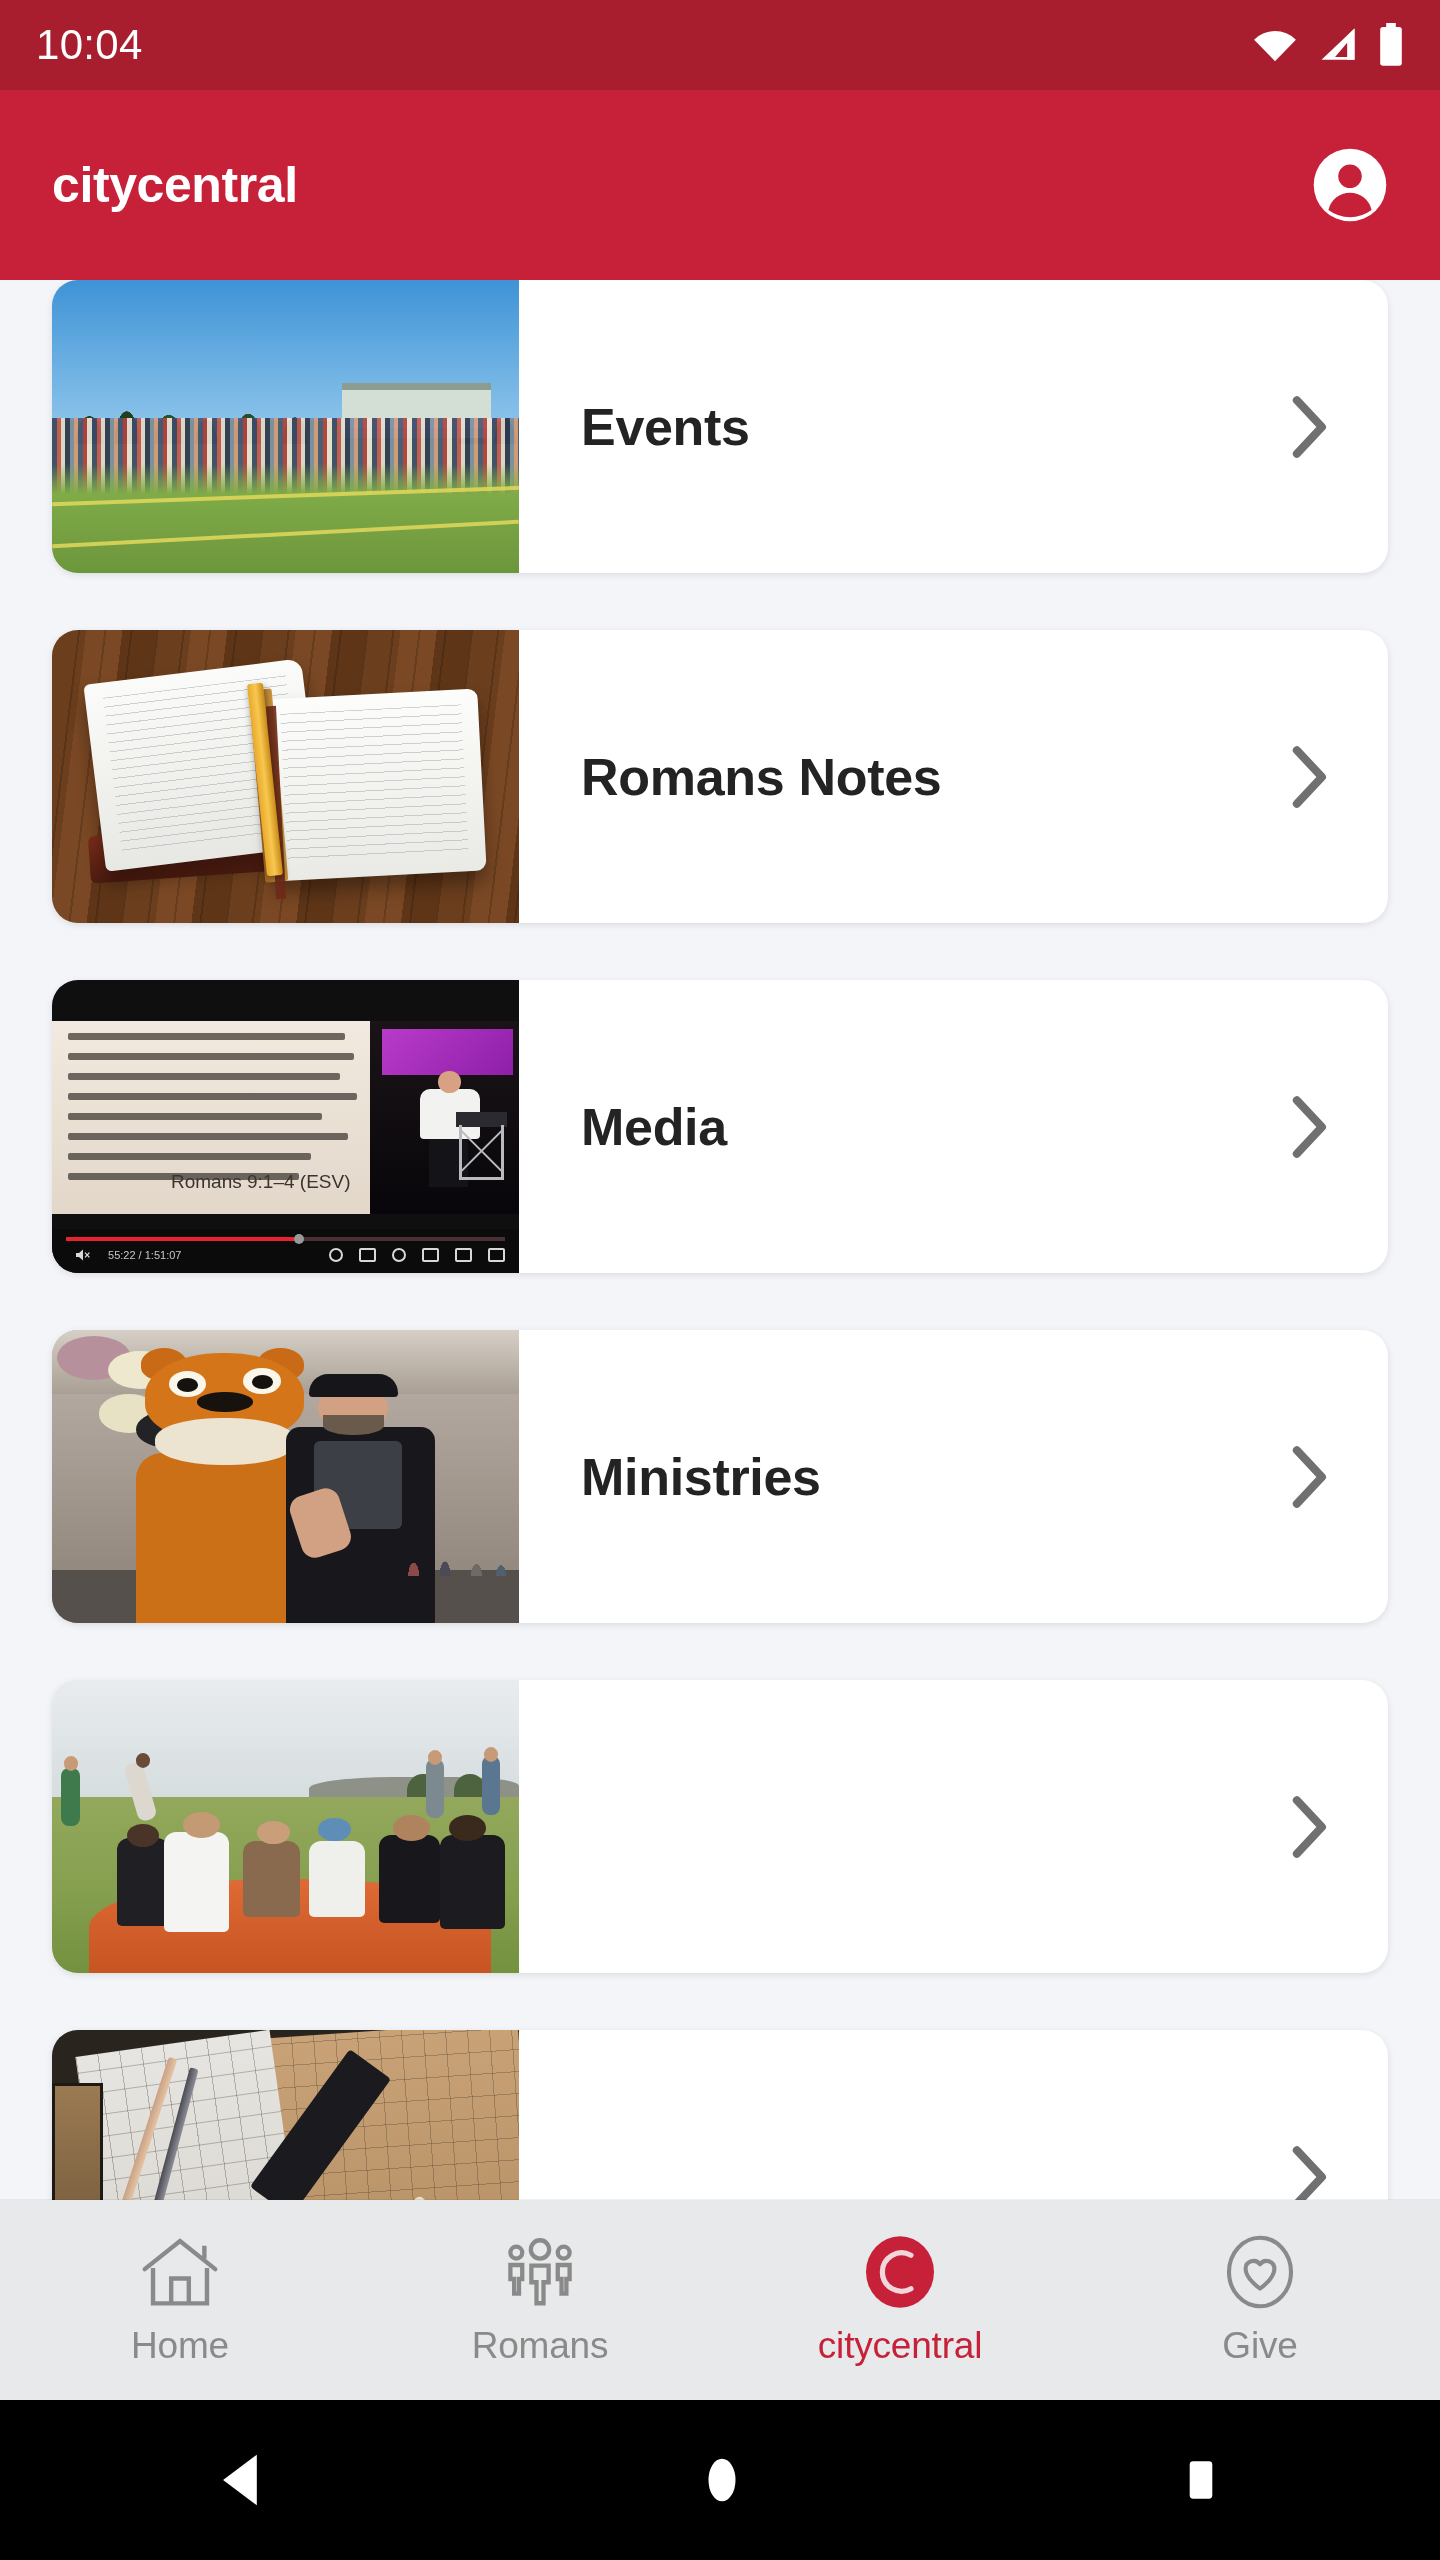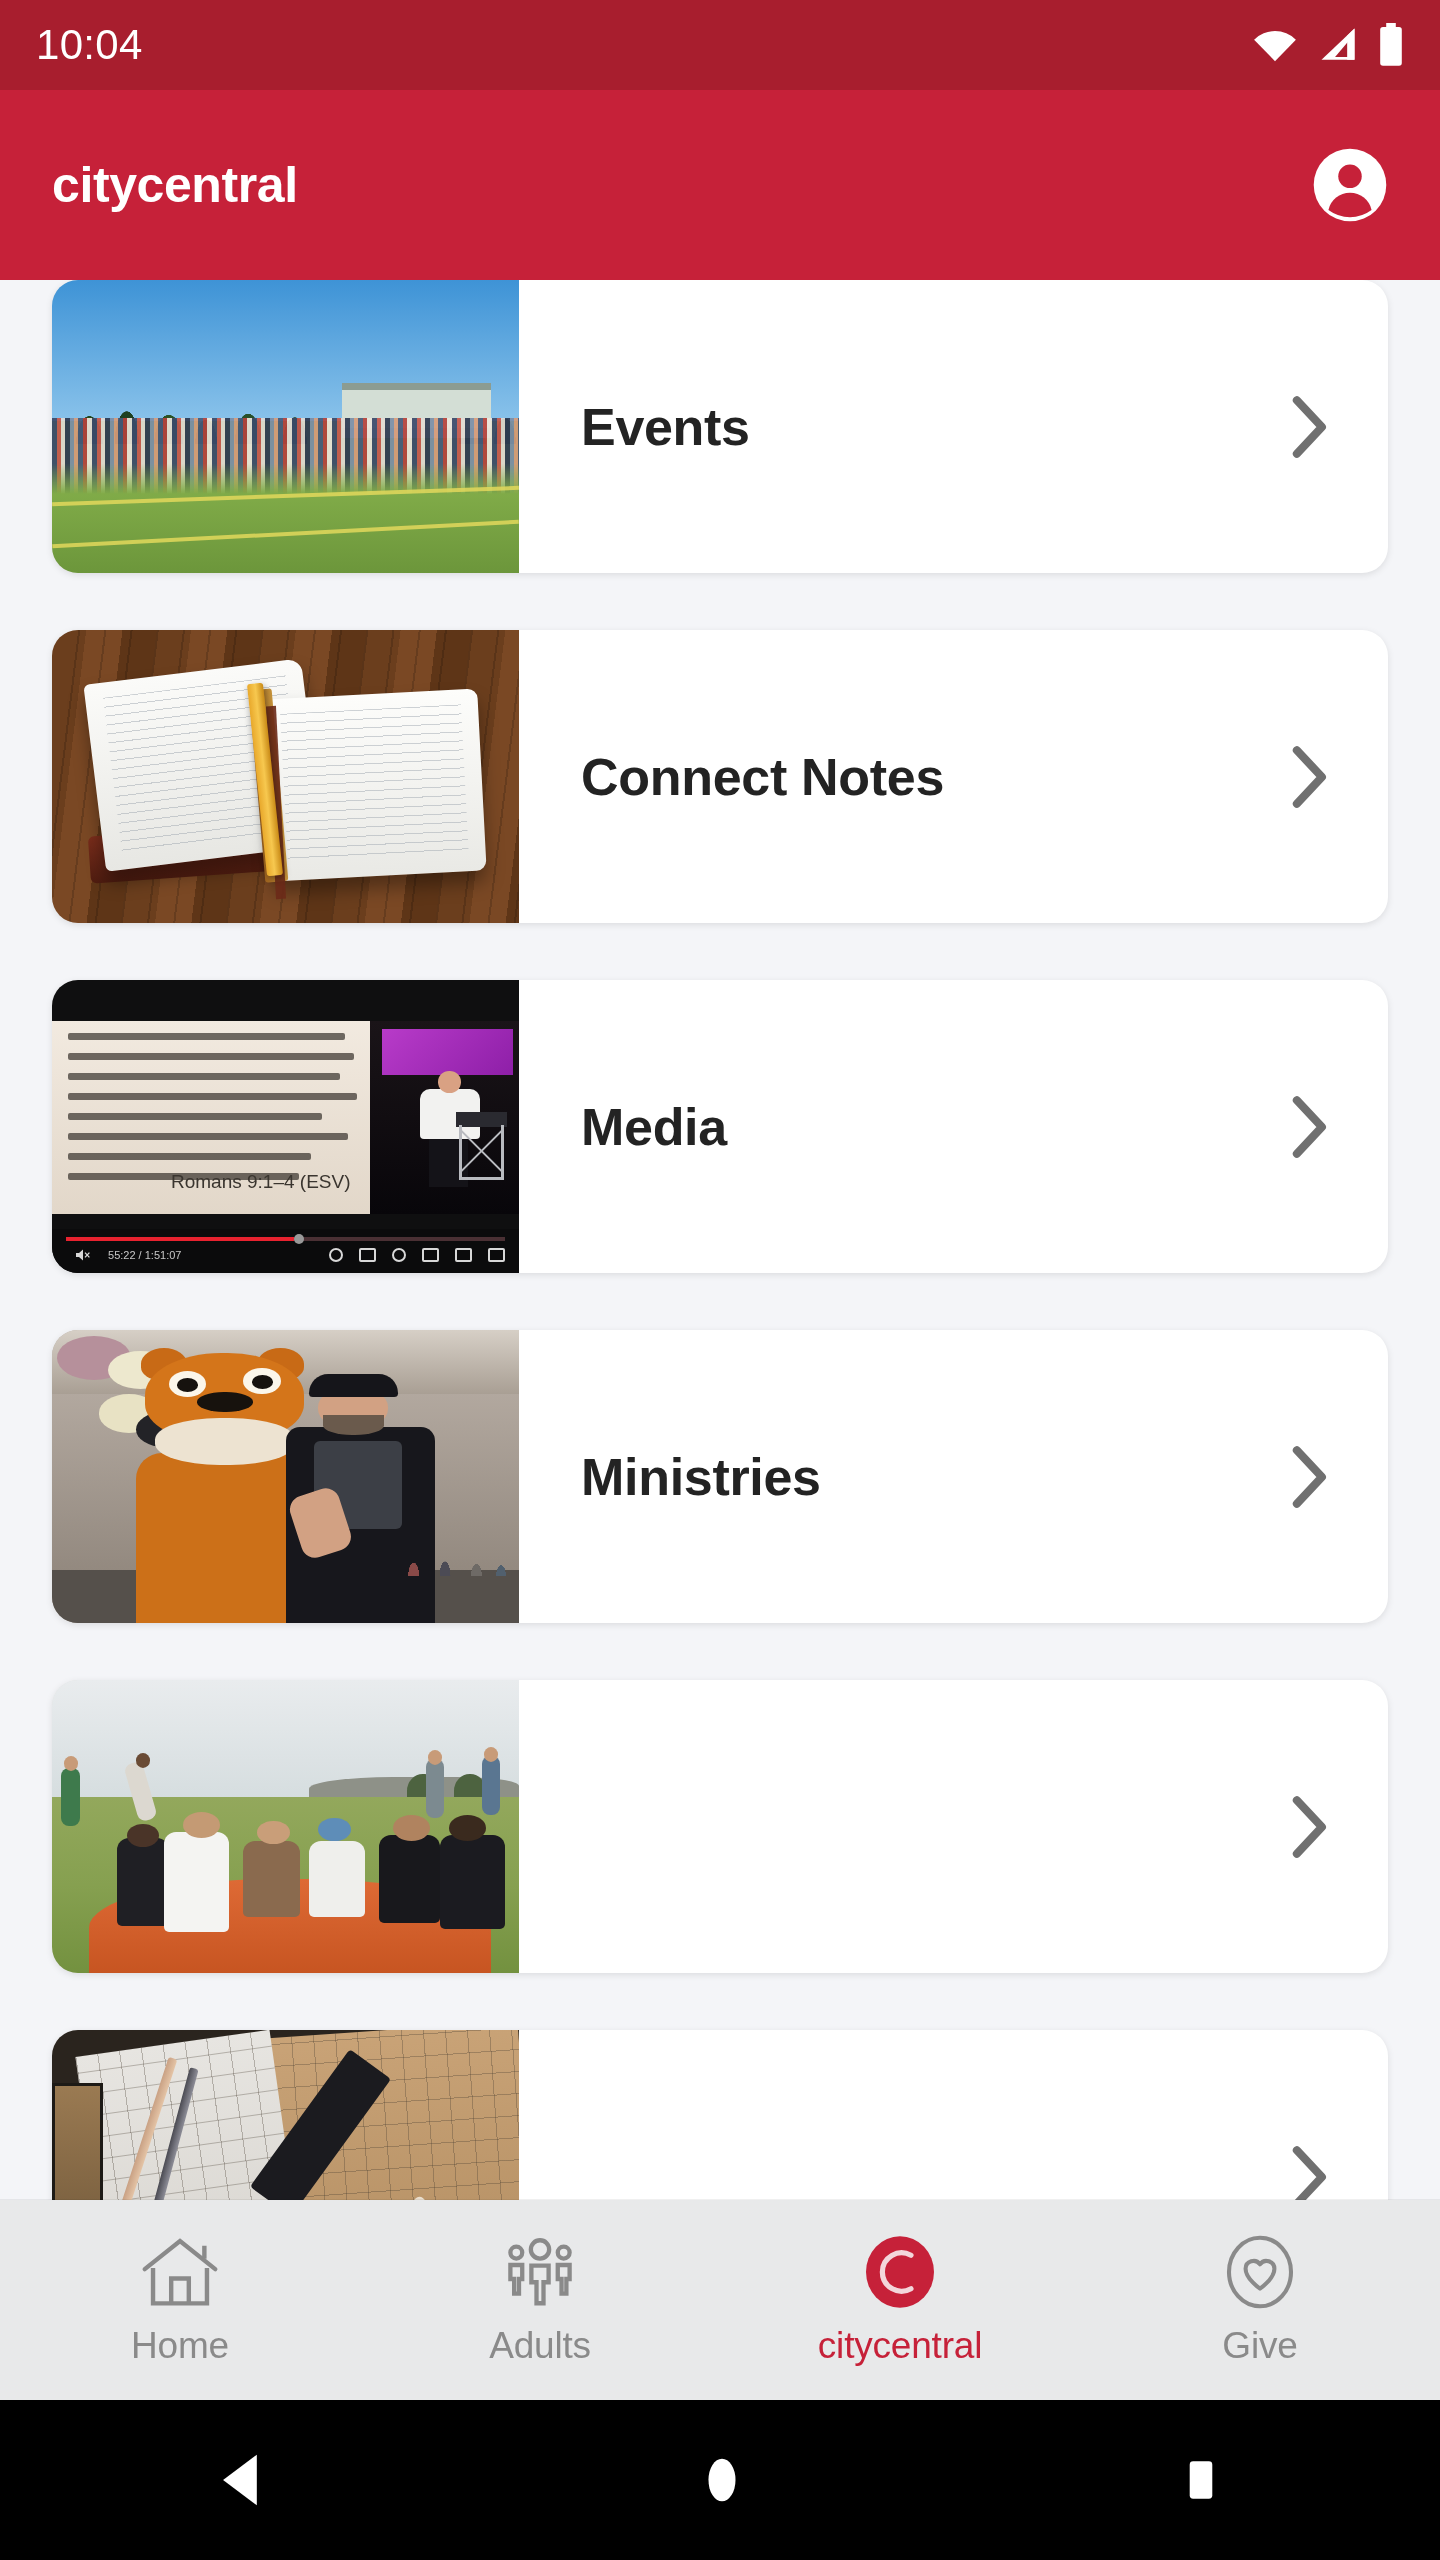--- a/index.html
+++ b/index.html
@@ -323,21 +323,21 @@
             </div>
           <div class="sn-page-r">
               <div class="sn-rule"></div>
             </div>
           <div class="sn-spine"></div>
           <div class="sn-ribbon"></div>
           <div class="sn-pencil"></div>
         </div>
       </div>
       <div class="card-body">
-        <div class="card-label">Connect Notes</div>
+        <div class="card-label">Romans Notes</div>
         <svg class="chev" viewBox="0 0 16 26">
           <path d="M2.5 1.8 13 13 2.5 24.2" fill="none" stroke="#707070" stroke-width="3.4" stroke-linecap="round" stroke-linejoin="round"></path>
         </svg>
       </div>
     </div>
 
     <div class="card">
       <div class="card-thumb">
         <div class="scene">
           <div class="md-bg"></div>
@@ -512,21 +512,21 @@
       <div class="tab-ico">
         <svg width="70" height="70" viewBox="0 0 26 26">
           <circle cx="13" cy="4.6" r="3.4" fill="none" stroke="#8A8A8A" stroke-width="1.6"></circle>
           <path d="M9.8 10.6h6.4v6.2h-1.9v7.8h-2.6v-7.8H9.8z" fill="none" stroke="#8A8A8A" stroke-width="1.6"></path>
           <circle cx="4.2" cy="5.8" r="2.2" fill="none" stroke="#8A8A8A" stroke-width="1.6"></circle>
           <path d="M2 10.4h4.4v5.2H5.2v5.4H3.4v-5.4H2z" fill="none" stroke="#8A8A8A" stroke-width="1.6"></path>
           <circle cx="21.8" cy="5.8" r="2.2" fill="none" stroke="#8A8A8A" stroke-width="1.6"></circle>
           <path d="M19.6 10.4H24v5.2h-1.2v5.4H21v-5.4h-1.4z" fill="none" stroke="#8A8A8A" stroke-width="1.6"></path>
         </svg>
       </div>
-      <div class="tab-label">Adults</div>
+      <div class="tab-label">Romans</div>
     </div>
 
     <div class="tab active">
       <div class="tab-ico">
         <svg width="72" height="74" viewBox="0 0 26 27">
           <ellipse cx="13" cy="13.5" rx="12.4" ry="13" fill="#C62139"></ellipse>
           <path d="M17 7.4a7 7 0 1 0 0 12.2" fill="none" stroke="#F3D6DB" stroke-width="1.9" stroke-linecap="round"></path>
         </svg>
       </div>
       <div class="tab-label">citycentral</div>

